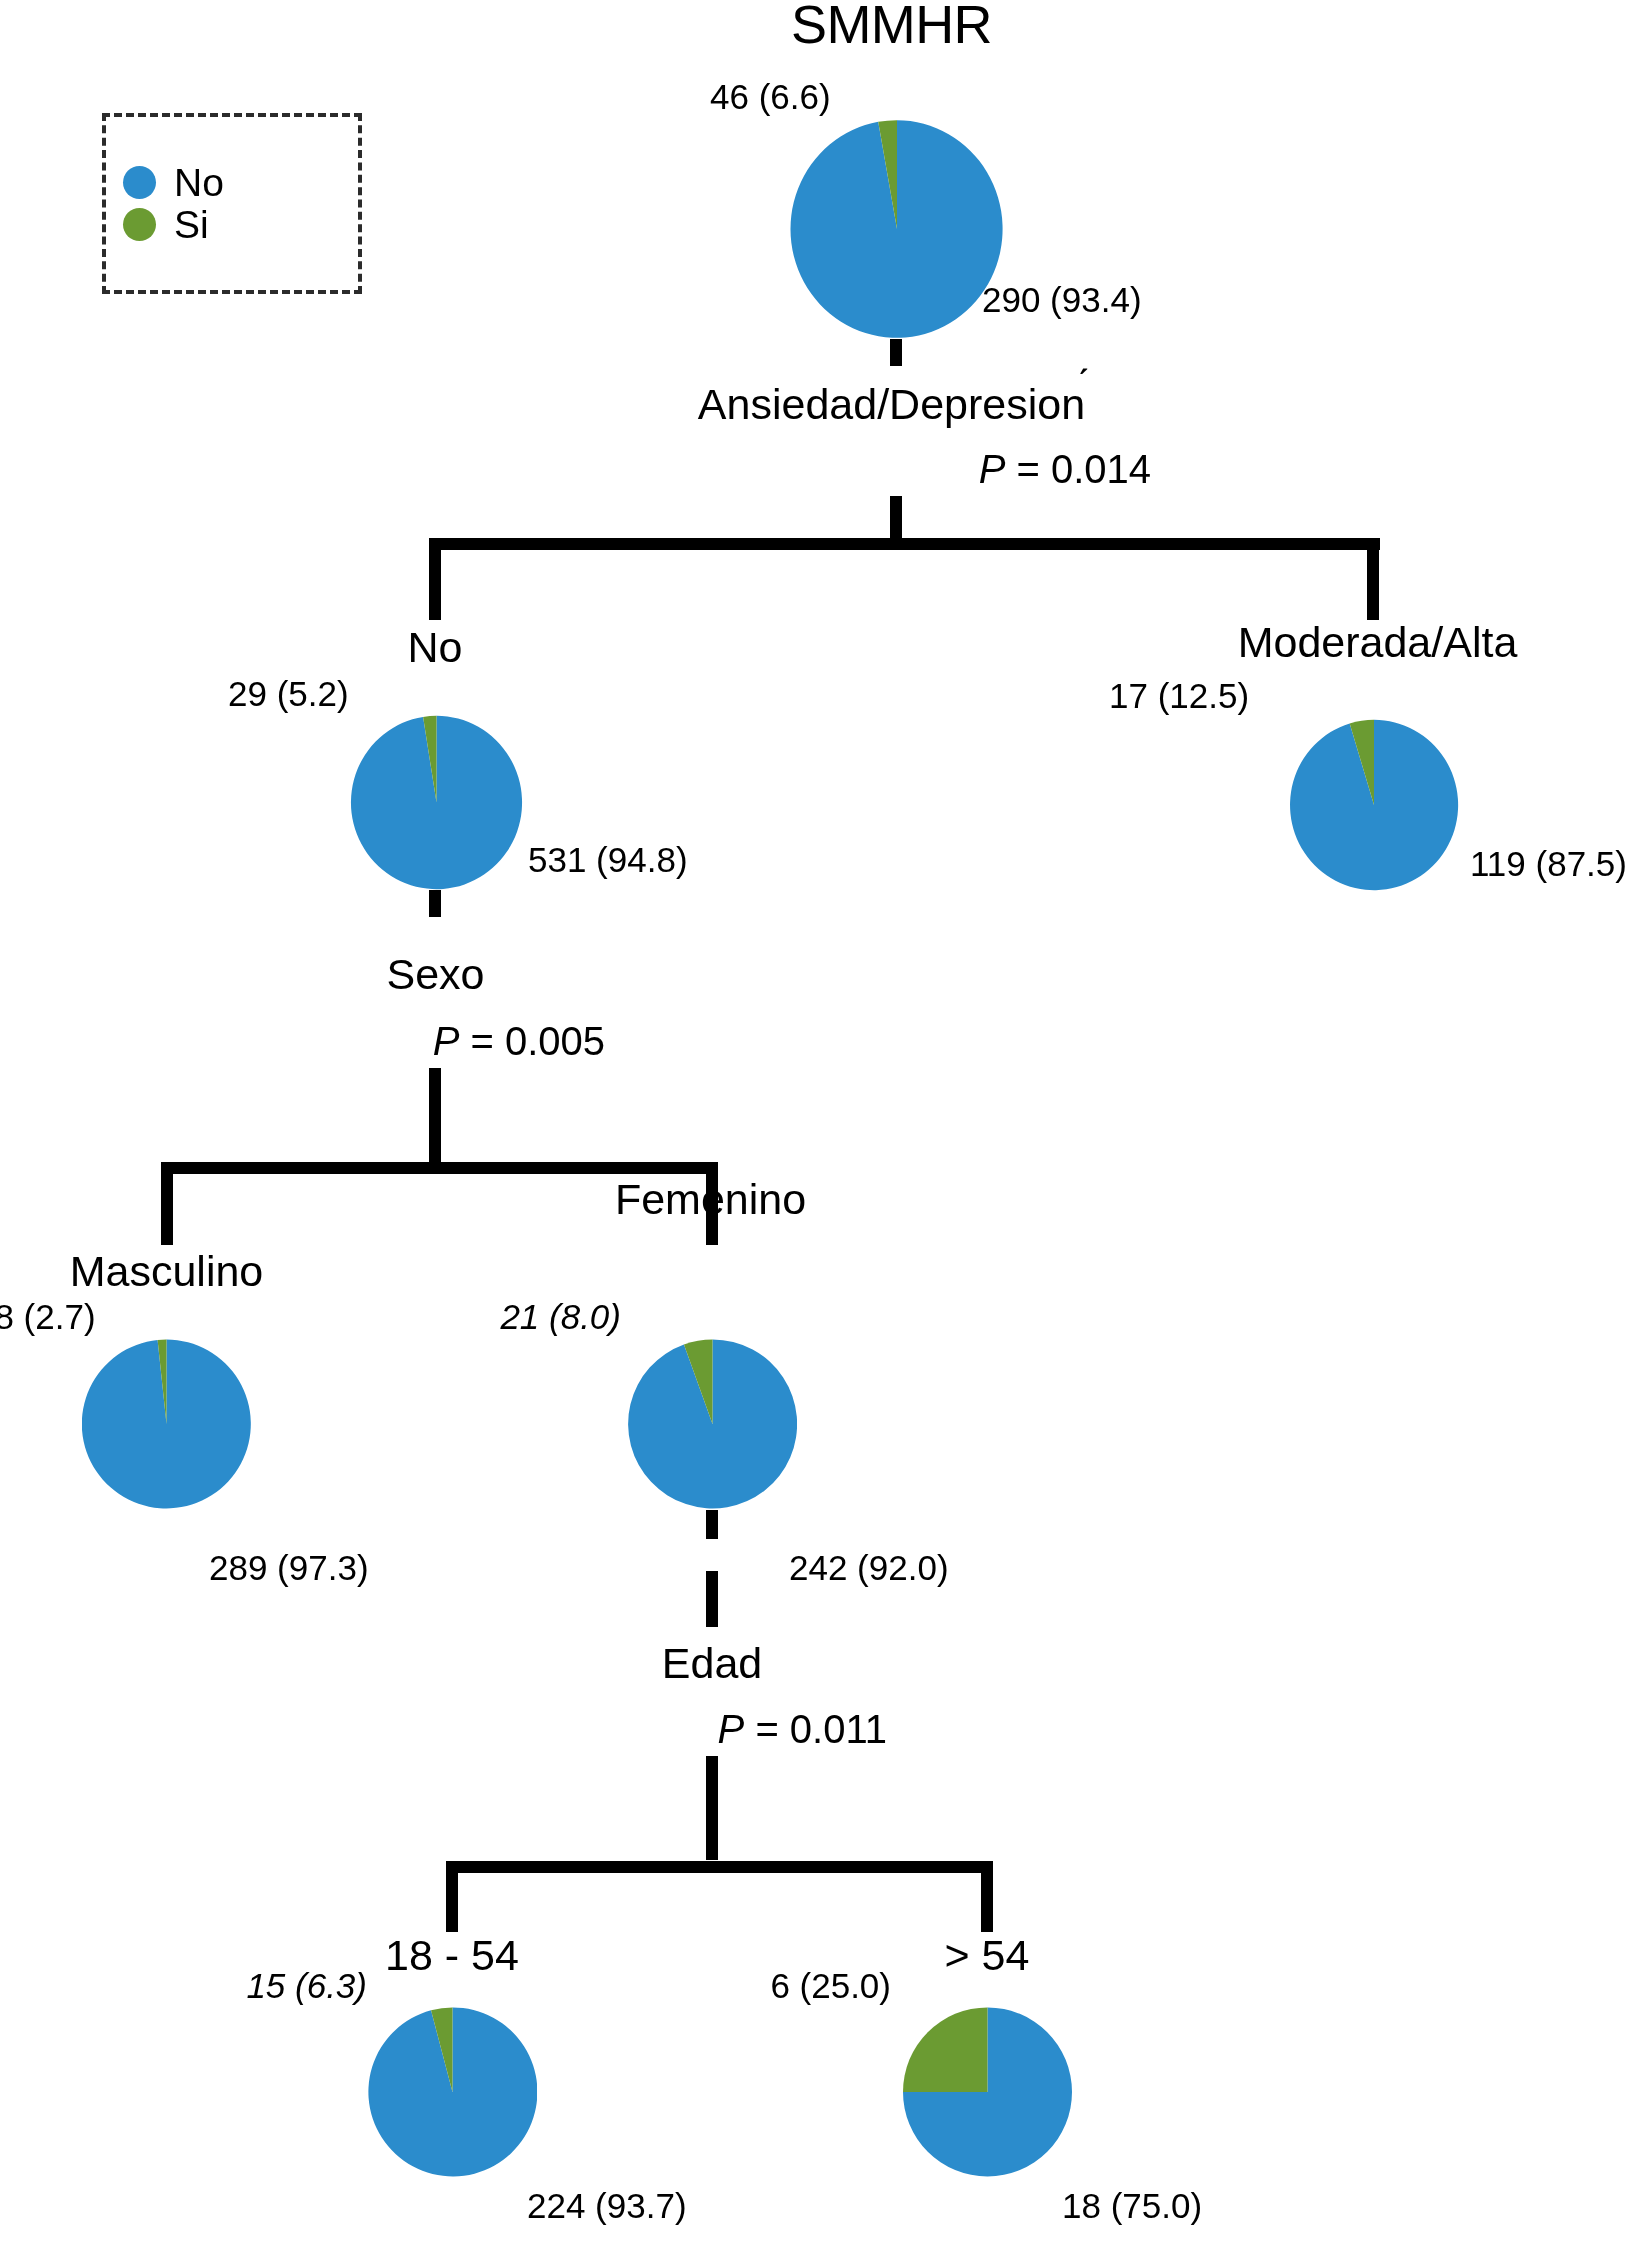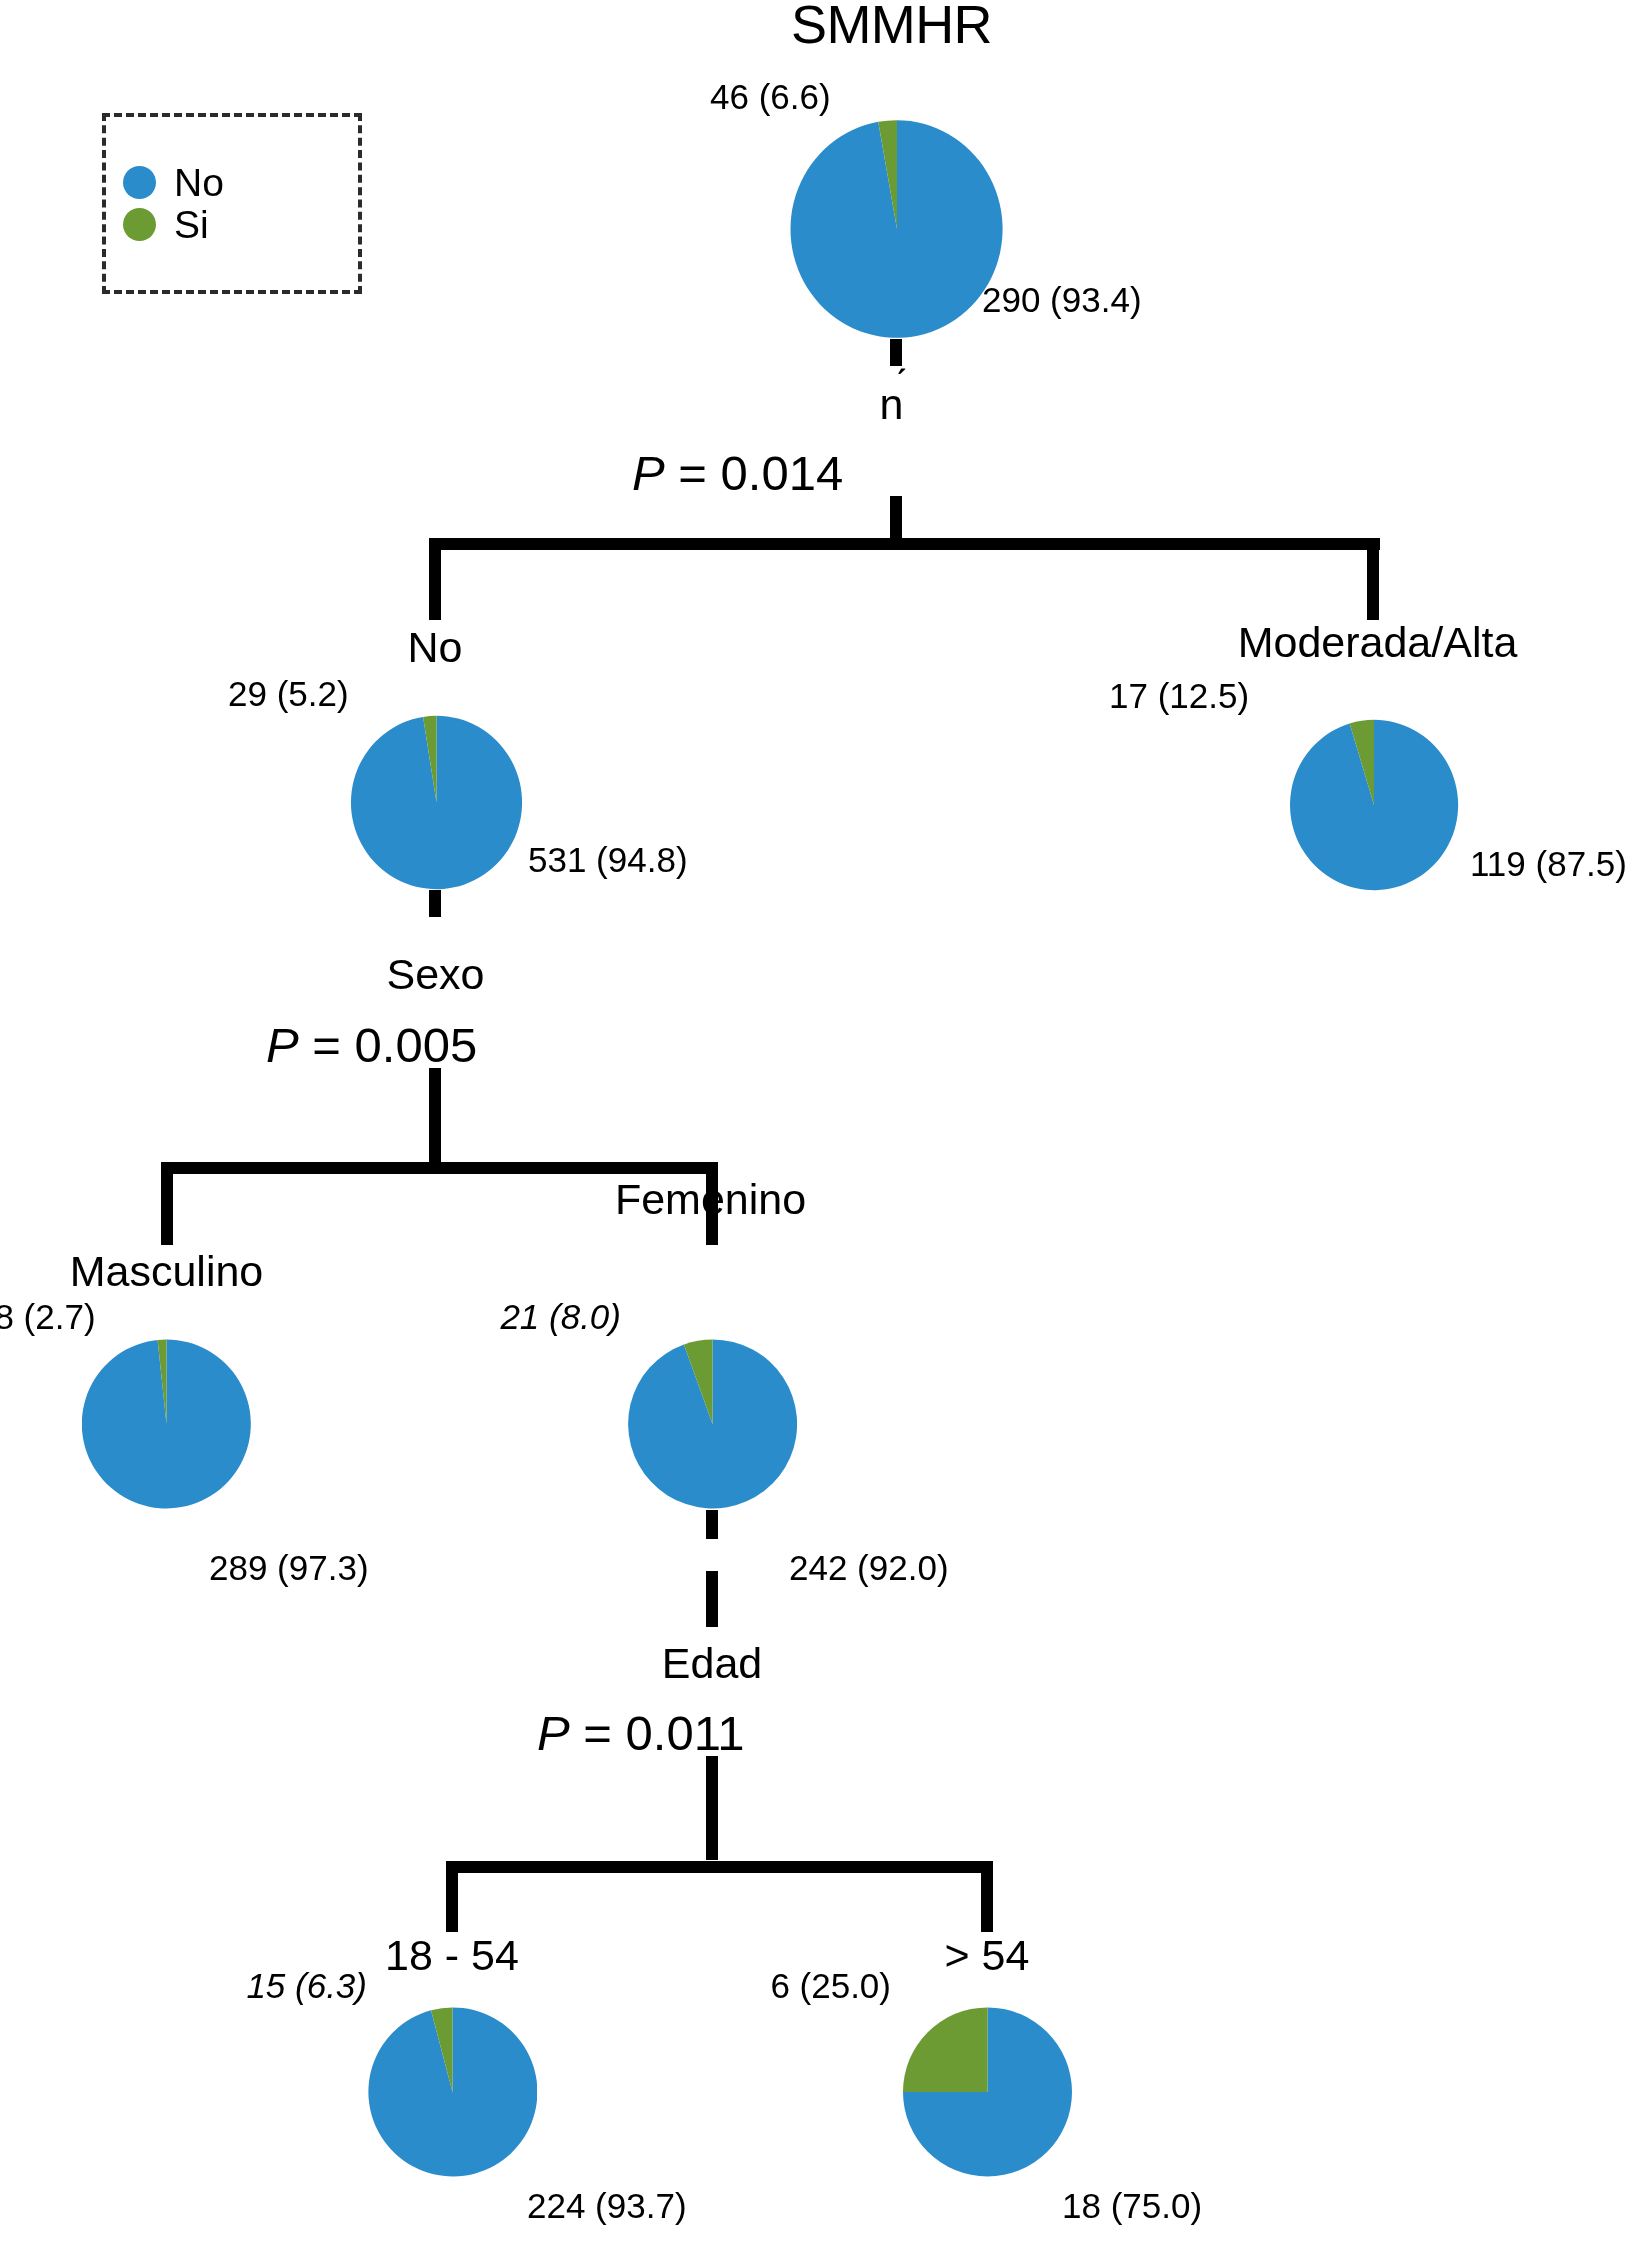--- a/index.html
+++ b/index.html
@@ -75,24 +75,24 @@
   }
 
   
   .split-var {
     font-size: 43px;
     line-height: 1;
     white-space: nowrap;
     text-align: center;
   }
   .split-p {
-    font-size: 49px;
-    line-height: 1;
-    white-space: nowrap;
-    text-align: left;
+    font-size: 40px;
+    line-height: 1;
+    white-space: nowrap;
+    text-align: right;
   }
   .split-p i {
     font-style: italic;
   }
 
   
   .edge-v, .edge-h {
     background: #000000;
   }
 
@@ -130,21 +130,21 @@
     <path d="M 195 200 L 195 7 A 188 193 0 1 1 161.7 9.9 Z" fill="#2b8ccc"></path>
 
     <path d="M 195 200 L 195 7 A 188 193 0 0 0 161.7 9.9 Z" fill="#6b9b32"></path>
   </svg>
   <div class="abs slice-label" style="left:710px; top:79px; text-align:right; width:102px;">46 (6.6)</div>
   <div class="abs slice-label" style="left:982px; top:282px;">290 (93.4)</div>
 
   <div class="abs edge-v" style="left:890px; top:339px; width:12.4px; height:27px;"></div>
 
   <div class="abs split-var" style="left:632px; top:383px; width:519px;">
-    <span class="accent-host"><span class="accent-mark">́</span><span>n</span></span>
+    <span>Ansiedad/Depresio</span><span class="accent-host"><span class="accent-mark">́</span><span>n</span></span>
   </div>
   <div class="abs split-p" style="left:632px; top:449px; width:519px;">
     <i>P</i><span> = 0.014</span>
   </div>
 
   <div class="abs edge-v" style="left:890px; top:496px; width:12.4px; height:44px;"></div>
   <div class="abs edge-h" style="left:429px; top:538px; width:951px; height:12.4px;"></div>
   <div class="abs edge-v" style="left:429px; top:538px; width:12.4px; height:82px;"></div>
   <div class="abs edge-v" style="left:1367px; top:538px; width:12.4px; height:82px;"></div>
 

